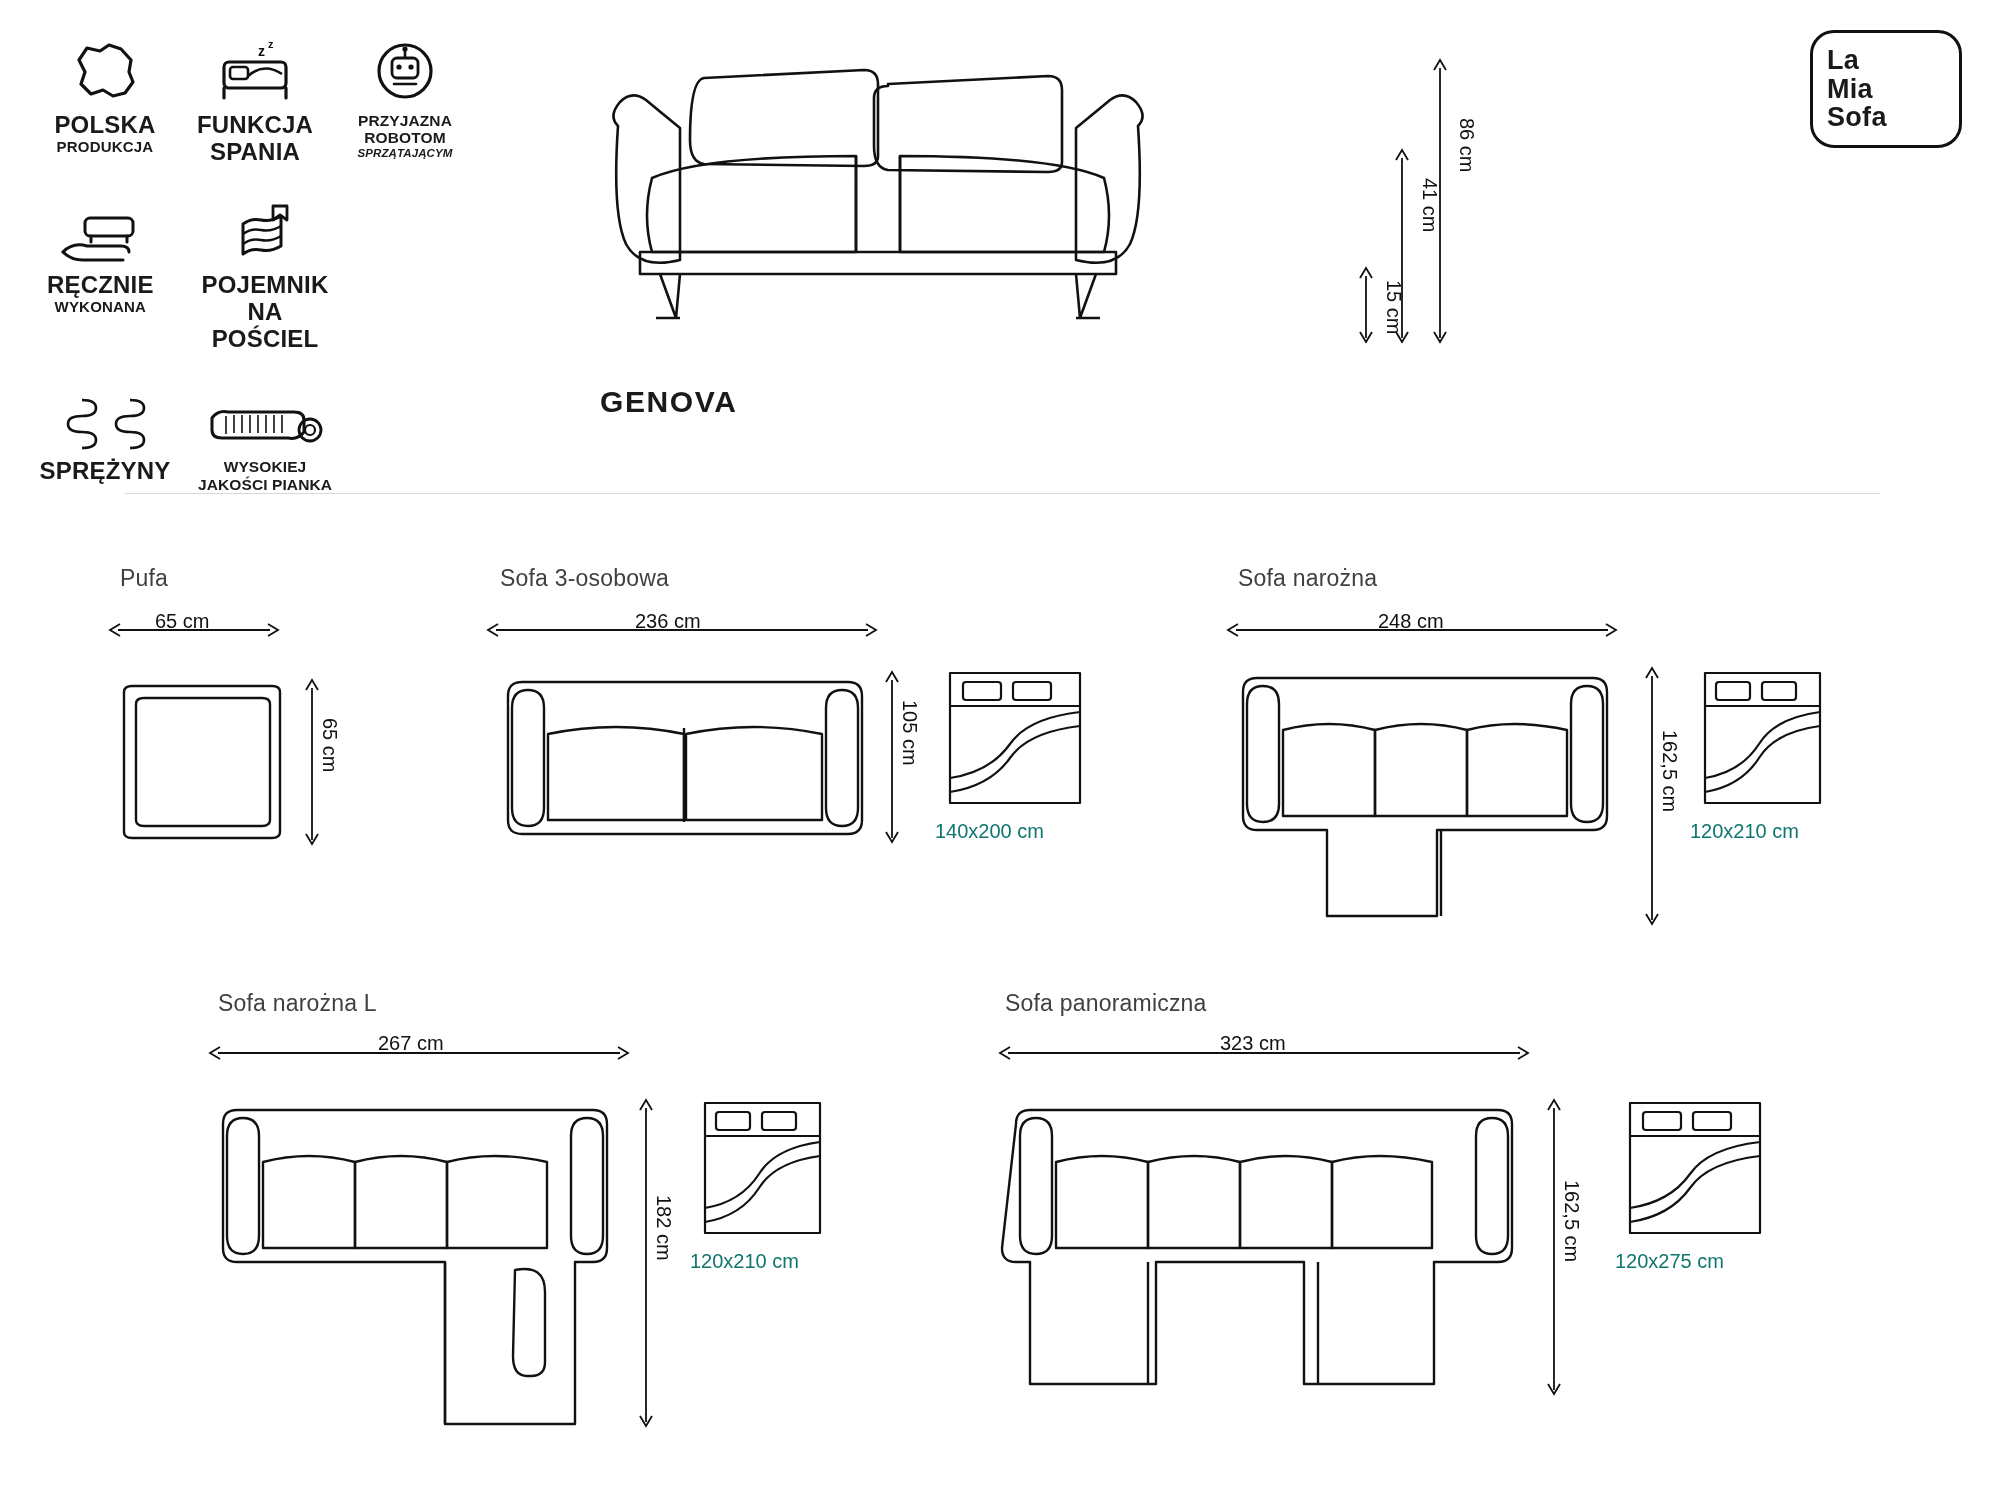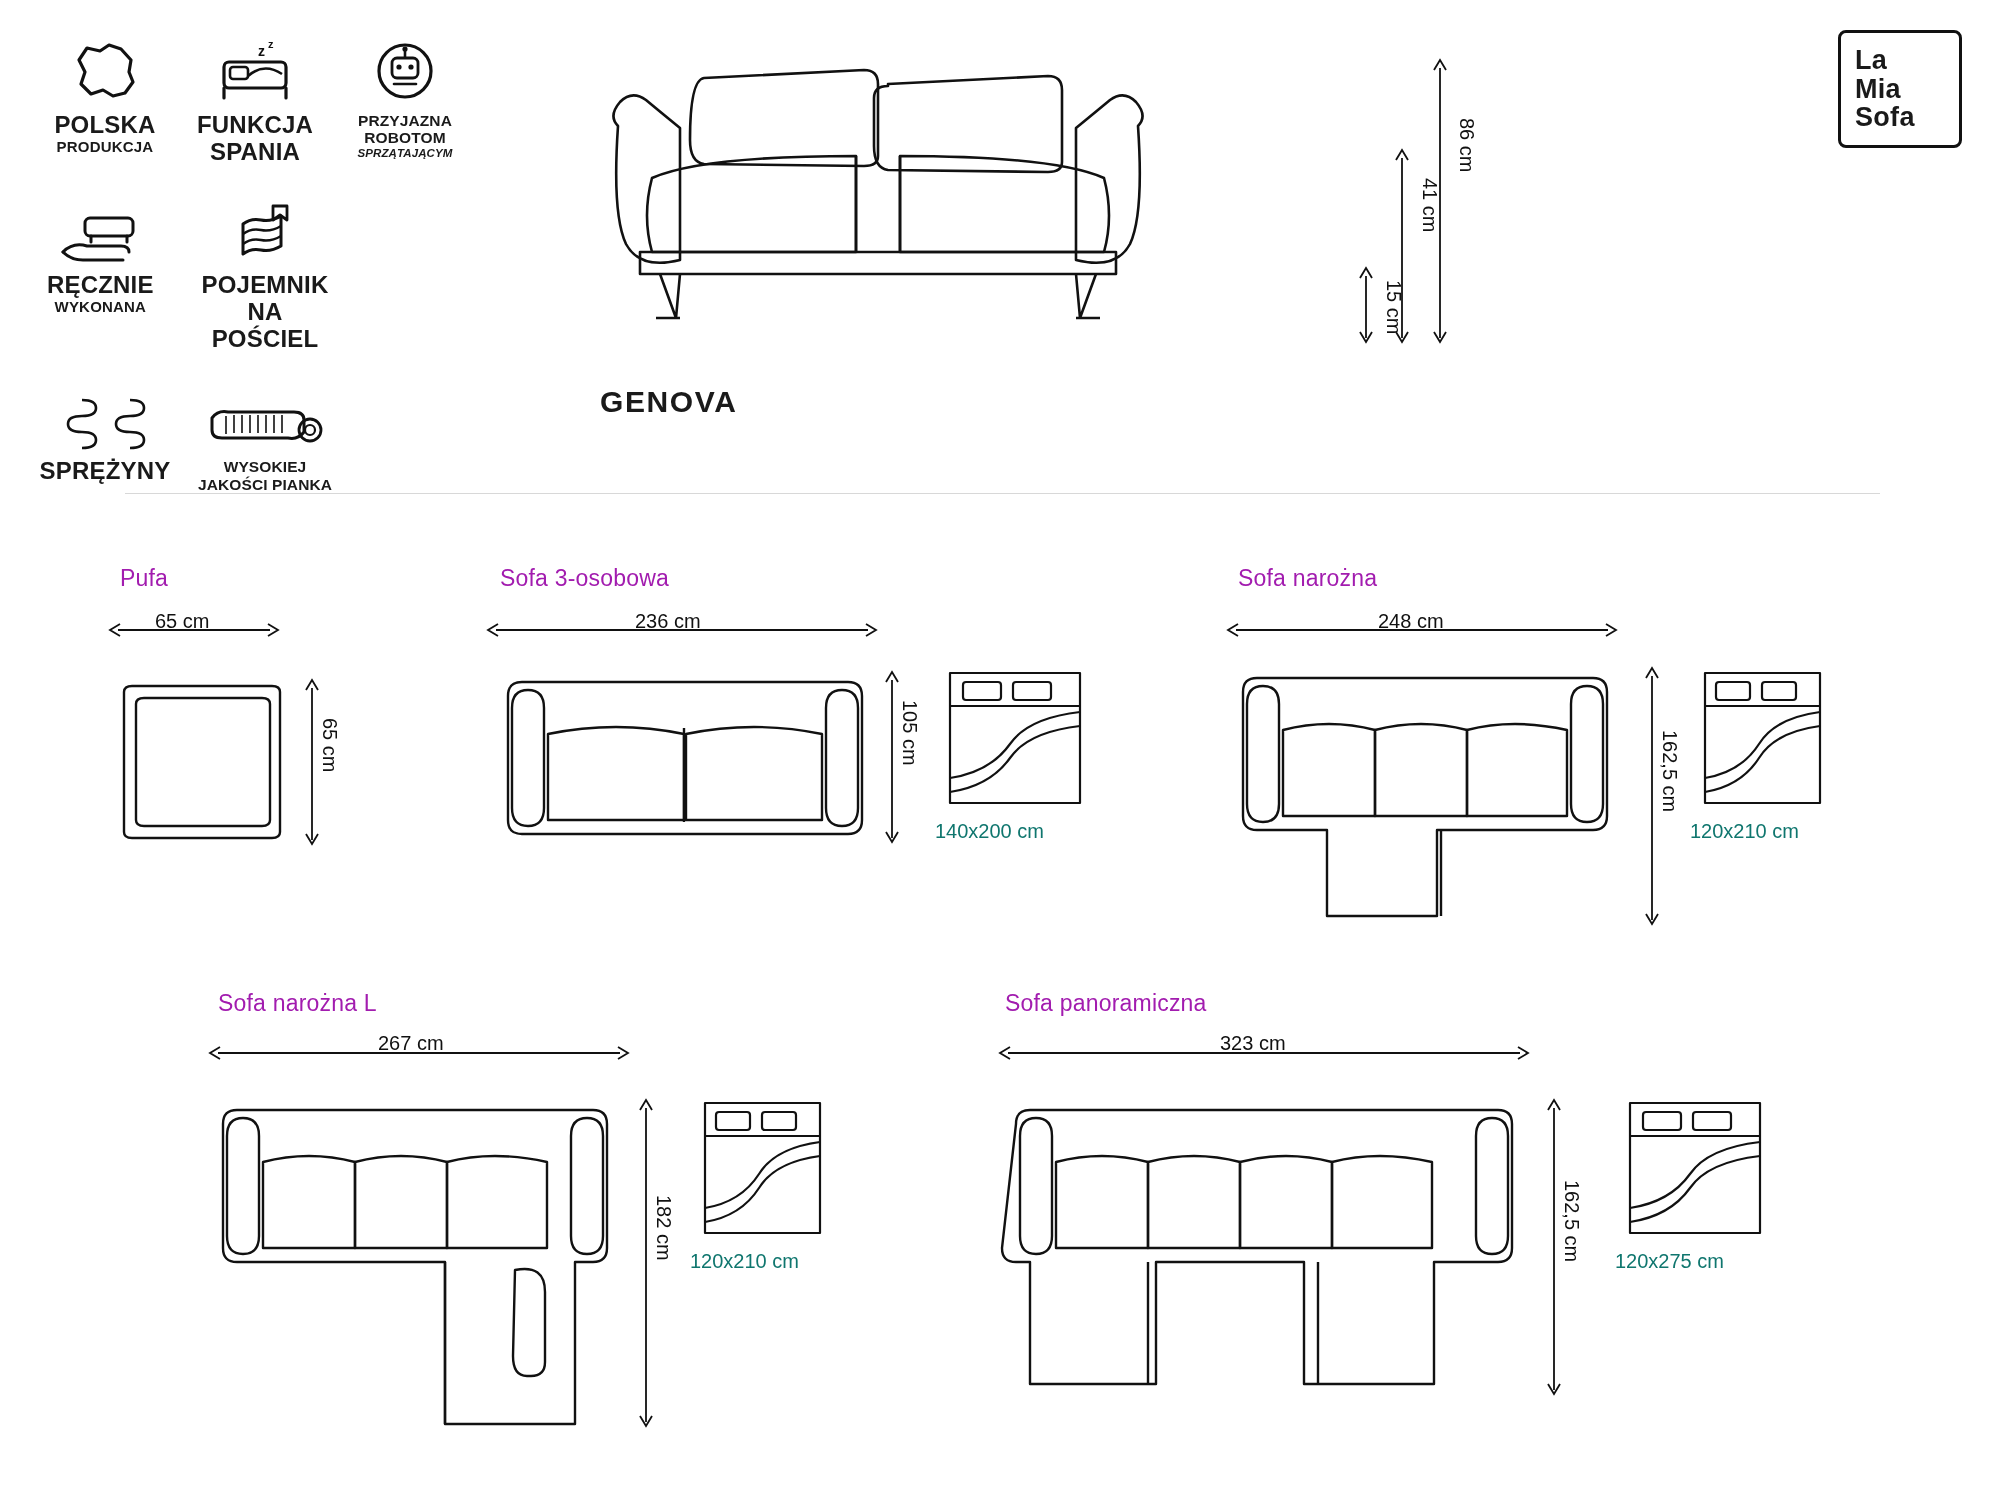--- a/index.html
+++ b/index.html
@@ -27,22 +27,22 @@
   .feat .glyph { height: 86px; display: flex; align-items: flex-end; justify-content: center; }
   .feat .cap { margin-top: 6px; line-height: 1.12; }
   .cap .l1 { display: block; font-weight: bold; font-size: 24px; letter-spacing: .2px; }
   .cap .l2 { display: block; font-weight: bold; font-size: 15px; letter-spacing: .2px; }
   .cap .s1 { display: block; font-weight: bold; font-size: 15.5px; letter-spacing: .1px; }
   .cap .s2 { display: block; font-weight: bold; font-size: 11.5px; letter-spacing: .1px; font-style: italic; }
 
   
   .logo {
     position: absolute; right: 38px; top: 30px;
-    width: 124px; height: 118px;
-    border: 3.5px solid #111; border-radius: 8px;
+    width: 152px; height: 118px;
+    border: 3.5px solid #111; border-radius: 24px;
     display: flex; flex-direction: column; align-items: flex-start;
     justify-content: center; padding-left: 14px; text-align: right;
   }
   .logo div { font-weight: bold; font-size: 27px; line-height: 1.07; letter-spacing: .3px; }
 
   
   .hero { position: absolute; left: 600px; top: 30px; width: 780px; height: 330px; }
   .hero-title {
     position: absolute; left: 600px; top: 385px; width: 780px;
     font-size: 30px; font-weight: bold; letter-spacing: 1.6px;
@@ -50,21 +50,21 @@
   .hero-dims { position: absolute; left: 1340px; top: 40px; width: 130px; height: 330px; }
   .vlabel { writing-mode: vertical-rl; text-orientation: mixed; font-size: 19px; }
 
   hr.sep {
     position: absolute; left: 125px; top: 493px; width: 1755px;
     border: none; border-top: 1.6px solid #d8d8d8; margin: 0;
   }
 
   
   .sec-title {
-    position: absolute; font-size: 23px; color: #a21caf; letter-spacing: .2px;
+    position: absolute; font-size: 23px; color: #404040; letter-spacing: .2px;
   }
   .dimtext { position: absolute; font-size: 20px; color: #111; }
   .bedlabel { position: absolute; font-size: 20px; color: #0f766e; }
   svg { display: block; overflow: visible; }
   .blk { position: absolute; }
 </style>
 </head>
 <body>
 
 <div class="page">

